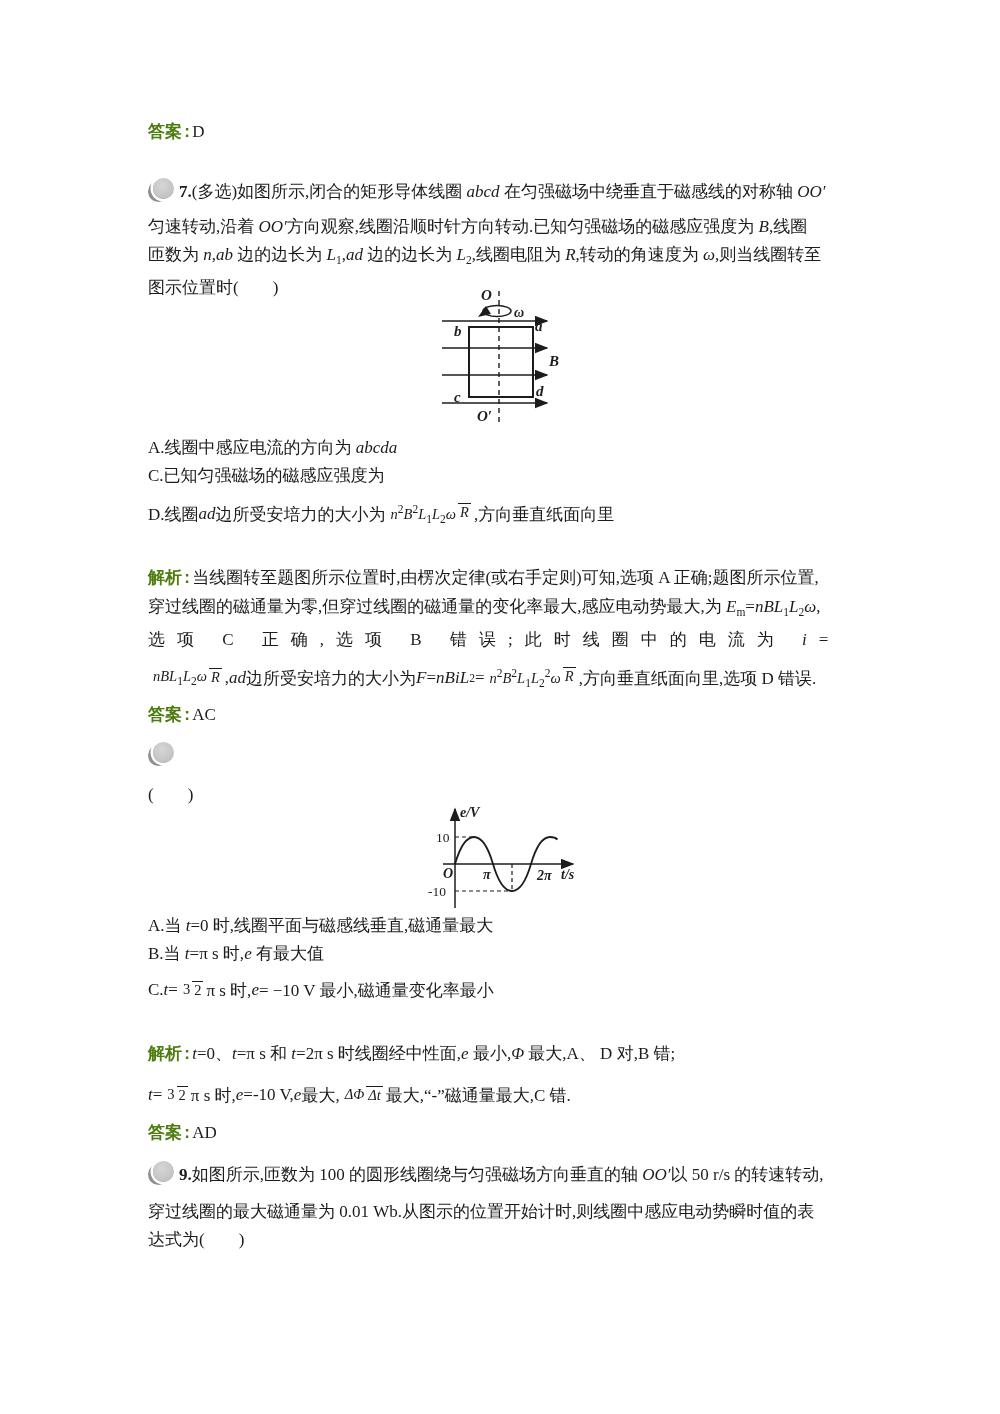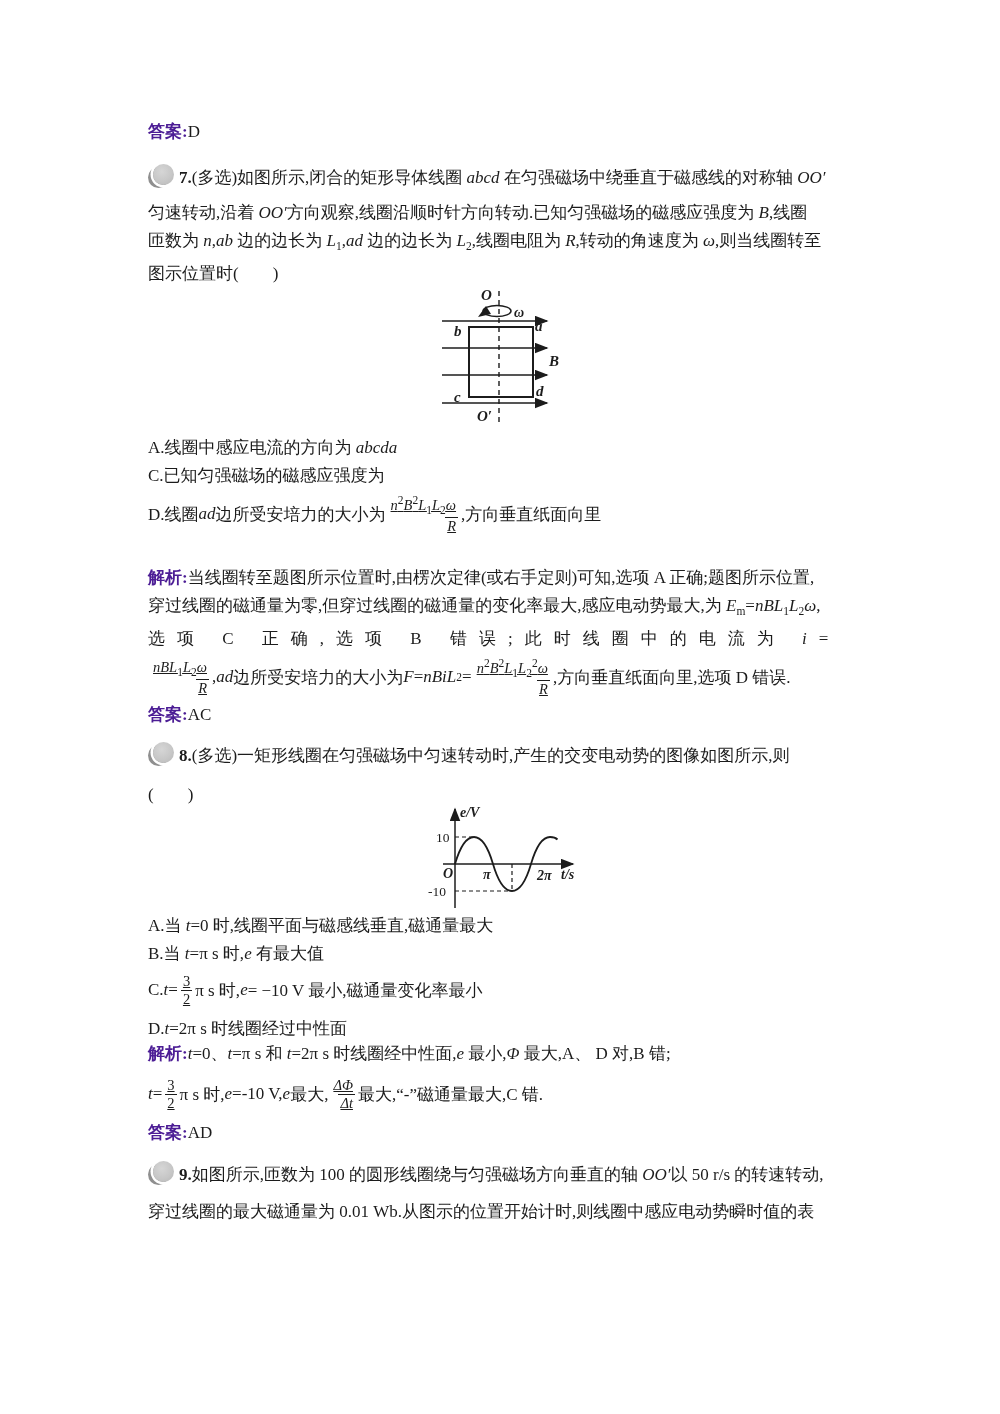--- a/index.html
+++ b/index.html
@@ -8,24 +8,24 @@
     font-family:"Liberation Serif","DejaVu Serif",serif;
     color:#1c1c1c;font-size:17px;
   }
   .content{position:absolute;left:148px;top:118px;width:726px;height:1200px;}
   .block{position:absolute;left:0;}
   .line{line-height:28px;white-space:nowrap;}
   .line.tall{line-height:normal;display:flex;align-items:center;min-height:44px;white-space:nowrap;}
   .first{margin-bottom:7px;}
   .it{font-style:italic;}
   .bd{font-weight:bold;}
-  .red{color:#4c1d95;font-weight:bold;}
+  .red{color:#4d7c0f;font-weight:bold;font-family:Liberation Mono, monospace;}
   sub,sup{font-size:11.5px;font-style:inherit;}
-  .frac{display:inline-flex;flex-direction:column;align-items:flex-end;vertical-align:middle;
-        font-size:14.5px;line-height:1.15;margin:0 3px;text-align:center;text-decoration:underline;}
+  .frac{display:inline-flex;flex-direction:row;align-items:flex-start;vertical-align:middle;
+        font-size:14.5px;line-height:1.15;margin:0 3px;text-align:center;}
   .frac .num,.frac .den{padding:0 2px;display:block;}
   .frac .den{border-top:1.3px solid #1c1c1c;}
   .spread{letter-spacing:12px;}
   
   .pearl{position:relative;display:inline-block;width:29px;height:24px;margin-right:2px;vertical-align:-5px;}
   .pearl::before{content:"";position:absolute;left:0;top:3px;width:21px;height:21px;border-radius:50%;background:#8f8f8f;}
   .pearl::after{content:"";position:absolute;left:5px;top:0;width:21px;height:21px;border-radius:50%;
       background:radial-gradient(circle at 42% 36%,#d6d6d6 0%,#c7c7c7 55%,#b6b6b6 100%);
       box-shadow:0 0 0 2.5px #ffffff;}
   .fig{position:absolute;}
@@ -36,21 +36,21 @@
 </head>
 <body>
 
 <div class="content">
 
   <div class="block" style="top:0px">
     <div class="line"><span class="red">答案:</span><span>D</span></div>
   </div>
 
   <section>
-    <div class="block" style="top:46px">
+    <div class="block" style="top:60px">
       <div class="line first">
         <span class="pearl"></span><span><span class="bd">7.</span><span>(多选)如图所示,闭合的矩形导体线圈 </span><span class="it">abcd</span><span> 在匀强磁场中绕垂直于磁感线的对称轴 </span><span class="it">OO′</span></span>
       </div>
       <div class="line"><span>匀速转动,沿着 </span><span class="it">OO′</span><span>方向观察,线圈沿顺时针方向转动.已知匀强磁场的磁感应强度为 </span><span class="it">B</span><span>,线圈</span></div>
       <div class="line"><span>匝数为 </span><span class="it">n</span><span>,</span><span class="it">ab</span><span> 边的边长为 </span><span class="it">L</span><sub>1</sub><span>,</span><span class="it">ad</span><span> 边的边长为 </span><span class="it">L</span><sub>2</sub><span>,线圈电阻为 </span><span class="it">R</span><span>,转动的角速度为 </span><span class="it">ω</span><span>,则当线圈转至</span></div>
       <div class="line"><span>图示位置时(　　)</span></div>
     </div>
 
     <svg class="fig" style="left:289px;top:166px" width="130" height="142" viewBox="0 0 130 142">
       <defs>
@@ -117,21 +117,21 @@
     </div>
 
     <div class="block" style="top:583px">
       <div class="line"><span class="red">答案:</span><span>AC</span></div>
     </div>
   </section>
 
   <section>
     <div class="block" style="top:624px">
       <div class="line">
-        <span class="pearl"></span><span><span class="bd">8.</span><span>(多选)一矩形线圈在匀强磁场中匀速转动时,产生的交变电动势的图像如图所示,则</span></span>
+        <span class="pearl"></span>
       </div>
       <div class="line" style="margin-top:11px"><span>(　　)</span></div>
     </div>
 
     <svg class="fig" style="left:267px;top:682px" width="172" height="112" viewBox="0 0 172 112">
       <defs>
         <marker id="arr8" markerWidth="10" markerHeight="8" refX="8" refY="3.5" orient="auto">
           <path d="M0,0 L9,3.5 L0,7 Z" fill="#1c1c1c"></path>
         </marker>
       </defs>
@@ -158,21 +158,20 @@
           <span class="it">t</span>
           <span>=</span>
           <span class="frac">
             <span class="num"><span>3</span></span>
             <span class="den"><span>2</span></span>
           </span>
           <span>π s 时,</span>
           <span class="it">e</span>
           <span> = −10 V 最小,磁通量变化率最小</span>
         </div>
-      <div class="line" style="margin-top:3px"><span>D.</span><span class="it">t</span><span>=2π s 时线圈经过中性面</span></div>
     </div>
 
     <div class="block" style="top:922px">
       <div class="line"><span class="red">解析:</span><span class="it">t</span><span>=0、</span><span class="it">t</span><span>=π s 和 </span><span class="it">t</span><span>=2π s 时线圈经中性面,</span><span class="it">e</span><span> 最小,</span><span class="it">Φ</span><span> 最大,A、 D 对,B 错;</span></div>
       <div class="line tall" style="margin-top:4px">
           <span class="it">t</span>
           <span>=</span>
           <span class="frac">
             <span class="num"><span>3</span></span>
             <span class="den"><span>2</span></span>
@@ -194,16 +193,17 @@
       <div class="line"><span class="red">答案:</span><span>AD</span></div>
     </div>
   </section>
 
   <section>
     <div class="block" style="top:1043px">
       <div class="line">
         <span class="pearl"></span><span><span class="bd">9.</span><span>如图所示,匝数为 100 的圆形线圈绕与匀强磁场方向垂直的轴 </span><span class="it">OO′</span><span>以 50 r/s 的转速转动,</span></span>
       </div>
       <div class="line" style="margin-top:9px"><span>穿过线圈的最大磁通量为 0.01 Wb.从图示的位置开始计时,则线圈中感应电动势瞬时值的表</span></div>
+      <div class="line"><span>达式为(　　)</span></div>
     </div>
   </section>
 
 </div>
 
 </body></html>

